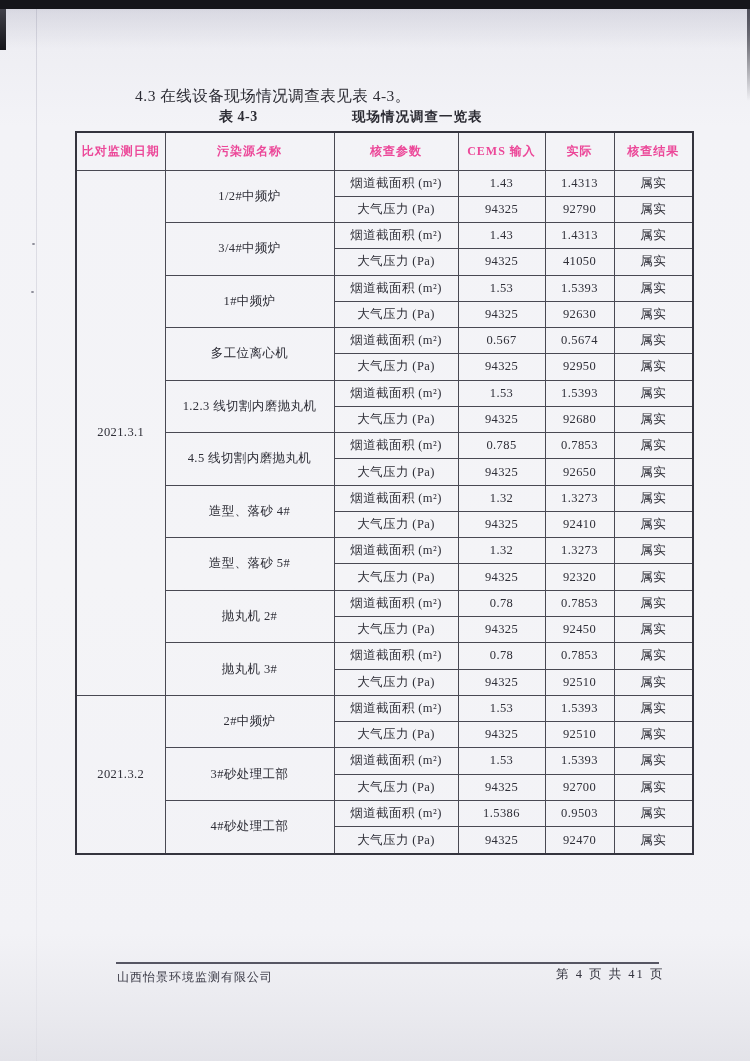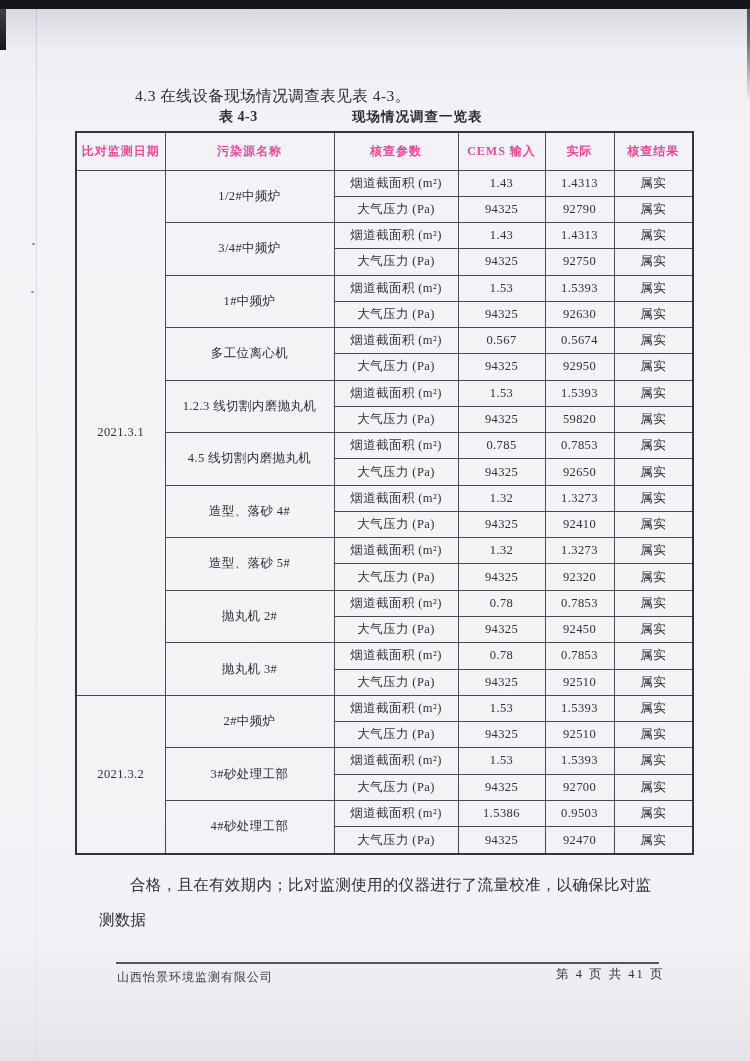--- a/index.html
+++ b/index.html
@@ -107,21 +107,21 @@
       <tr>
         <td rowspan="2" class="source-cell">3/4#中频炉</td>
         <td class="param-cell">烟道截面积 (m²)</td>
         <td class="cems-cell">1.43</td>
         <td class="actual-cell">1.4313</td>
         <td class="result-cell">属实</td>
       </tr>
       <tr>
         <td class="param-cell">大气压力 (Pa)</td>
         <td class="cems-cell">94325</td>
-        <td class="actual-cell">92750</td>
+        <td class="actual-cell">41050</td>
         <td class="result-cell">属实</td>
       </tr>
       <tr>
         <td rowspan="2" class="source-cell">1#中频炉</td>
         <td class="param-cell">烟道截面积 (m²)</td>
         <td class="cems-cell">1.53</td>
         <td class="actual-cell">1.5393</td>
         <td class="result-cell">属实</td>
       </tr>
       <tr>
@@ -146,21 +146,21 @@
       <tr>
         <td rowspan="2" class="source-cell">1.2.3 线切割内磨抛丸机</td>
         <td class="param-cell">烟道截面积 (m²)</td>
         <td class="cems-cell">1.53</td>
         <td class="actual-cell">1.5393</td>
         <td class="result-cell">属实</td>
       </tr>
       <tr>
         <td class="param-cell">大气压力 (Pa)</td>
         <td class="cems-cell">94325</td>
-        <td class="actual-cell">59820</td>
+        <td class="actual-cell">92680</td>
         <td class="result-cell">属实</td>
       </tr>
       <tr>
         <td rowspan="2" class="source-cell">4.5 线切割内磨抛丸机</td>
         <td class="param-cell">烟道截面积 (m²)</td>
         <td class="cems-cell">0.785</td>
         <td class="actual-cell">0.7853</td>
         <td class="result-cell">属实</td>
       </tr>
       <tr>
@@ -258,18 +258,17 @@
       <tr>
         <td class="param-cell">大气压力 (Pa)</td>
         <td class="cems-cell">94325</td>
         <td class="actual-cell">92470</td>
         <td class="result-cell">属实</td>
       </tr>
     </tbody>
 </table>
 
 <div class="para-44" id="para-44">
-    <div class="line">合格，且在有效期内；比对监测使用的仪器进行了流量校准，以确保比对监测数据</div>
   </div>
 
 <div class="footer-line"></div>
 <div class="footer-company">山西怡景环境监测有限公司</div>
 <div class="footer-page">第 4 页 共 41 页</div>
 
 </body></html>

